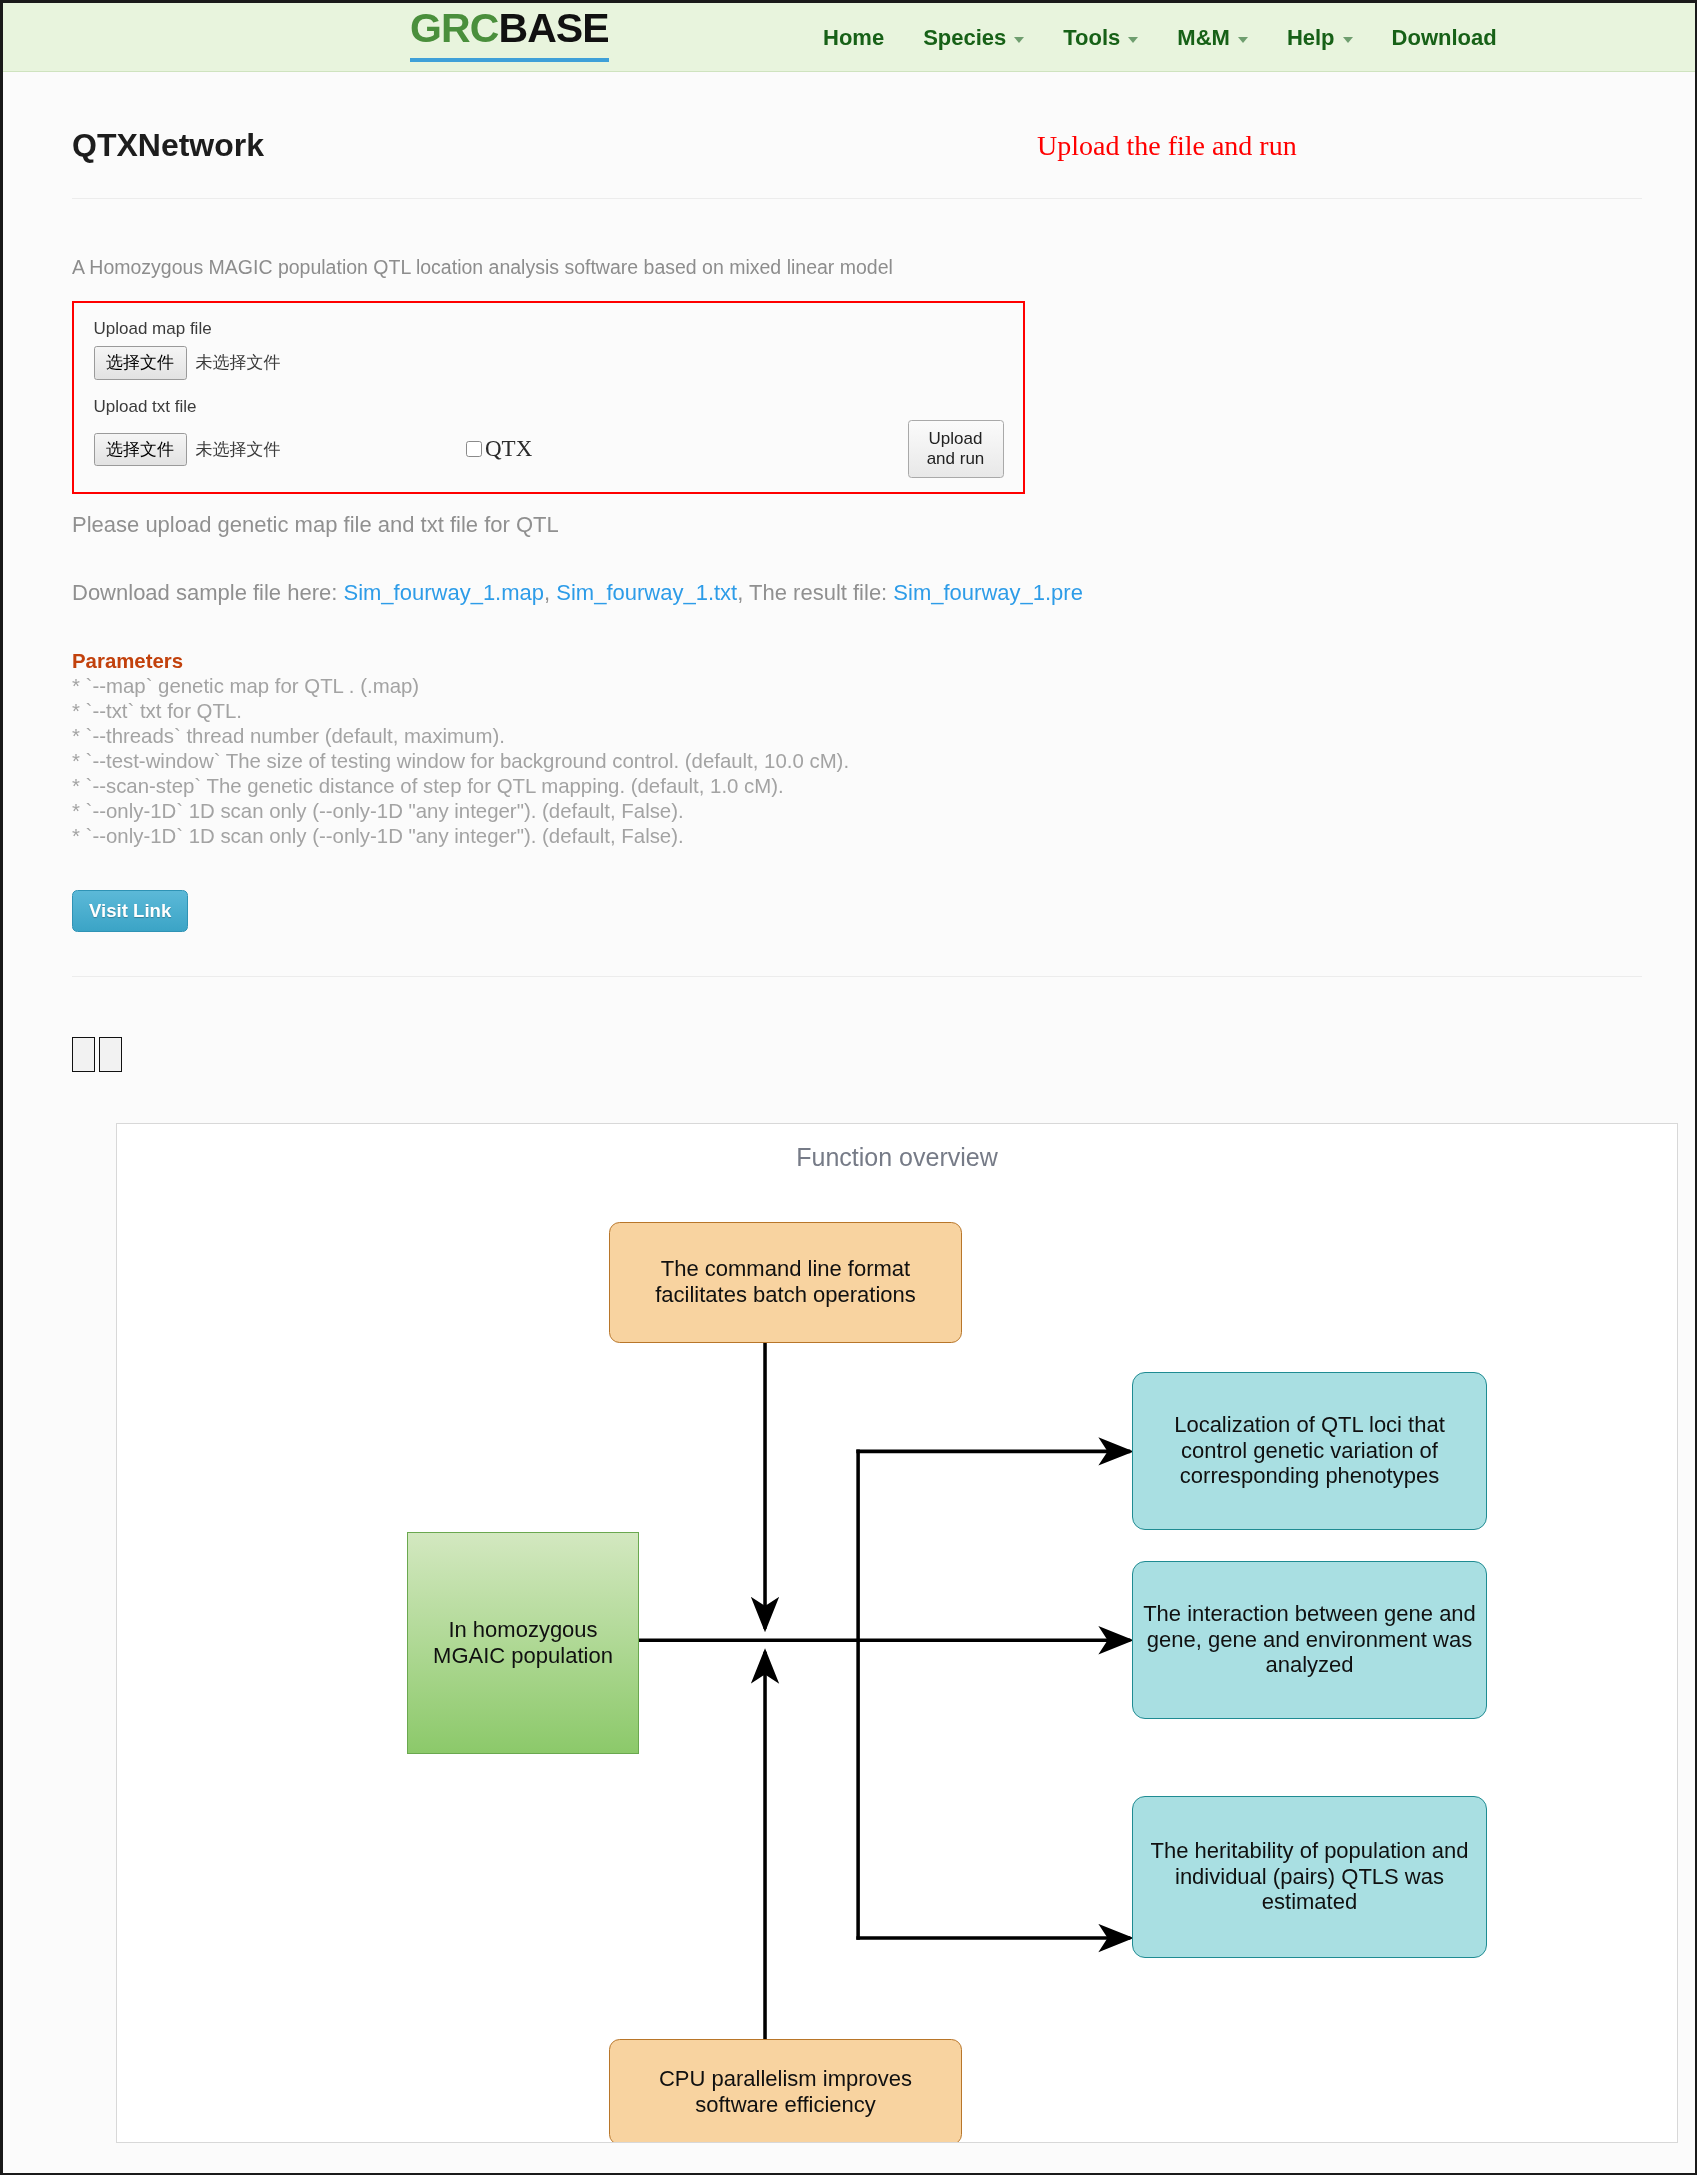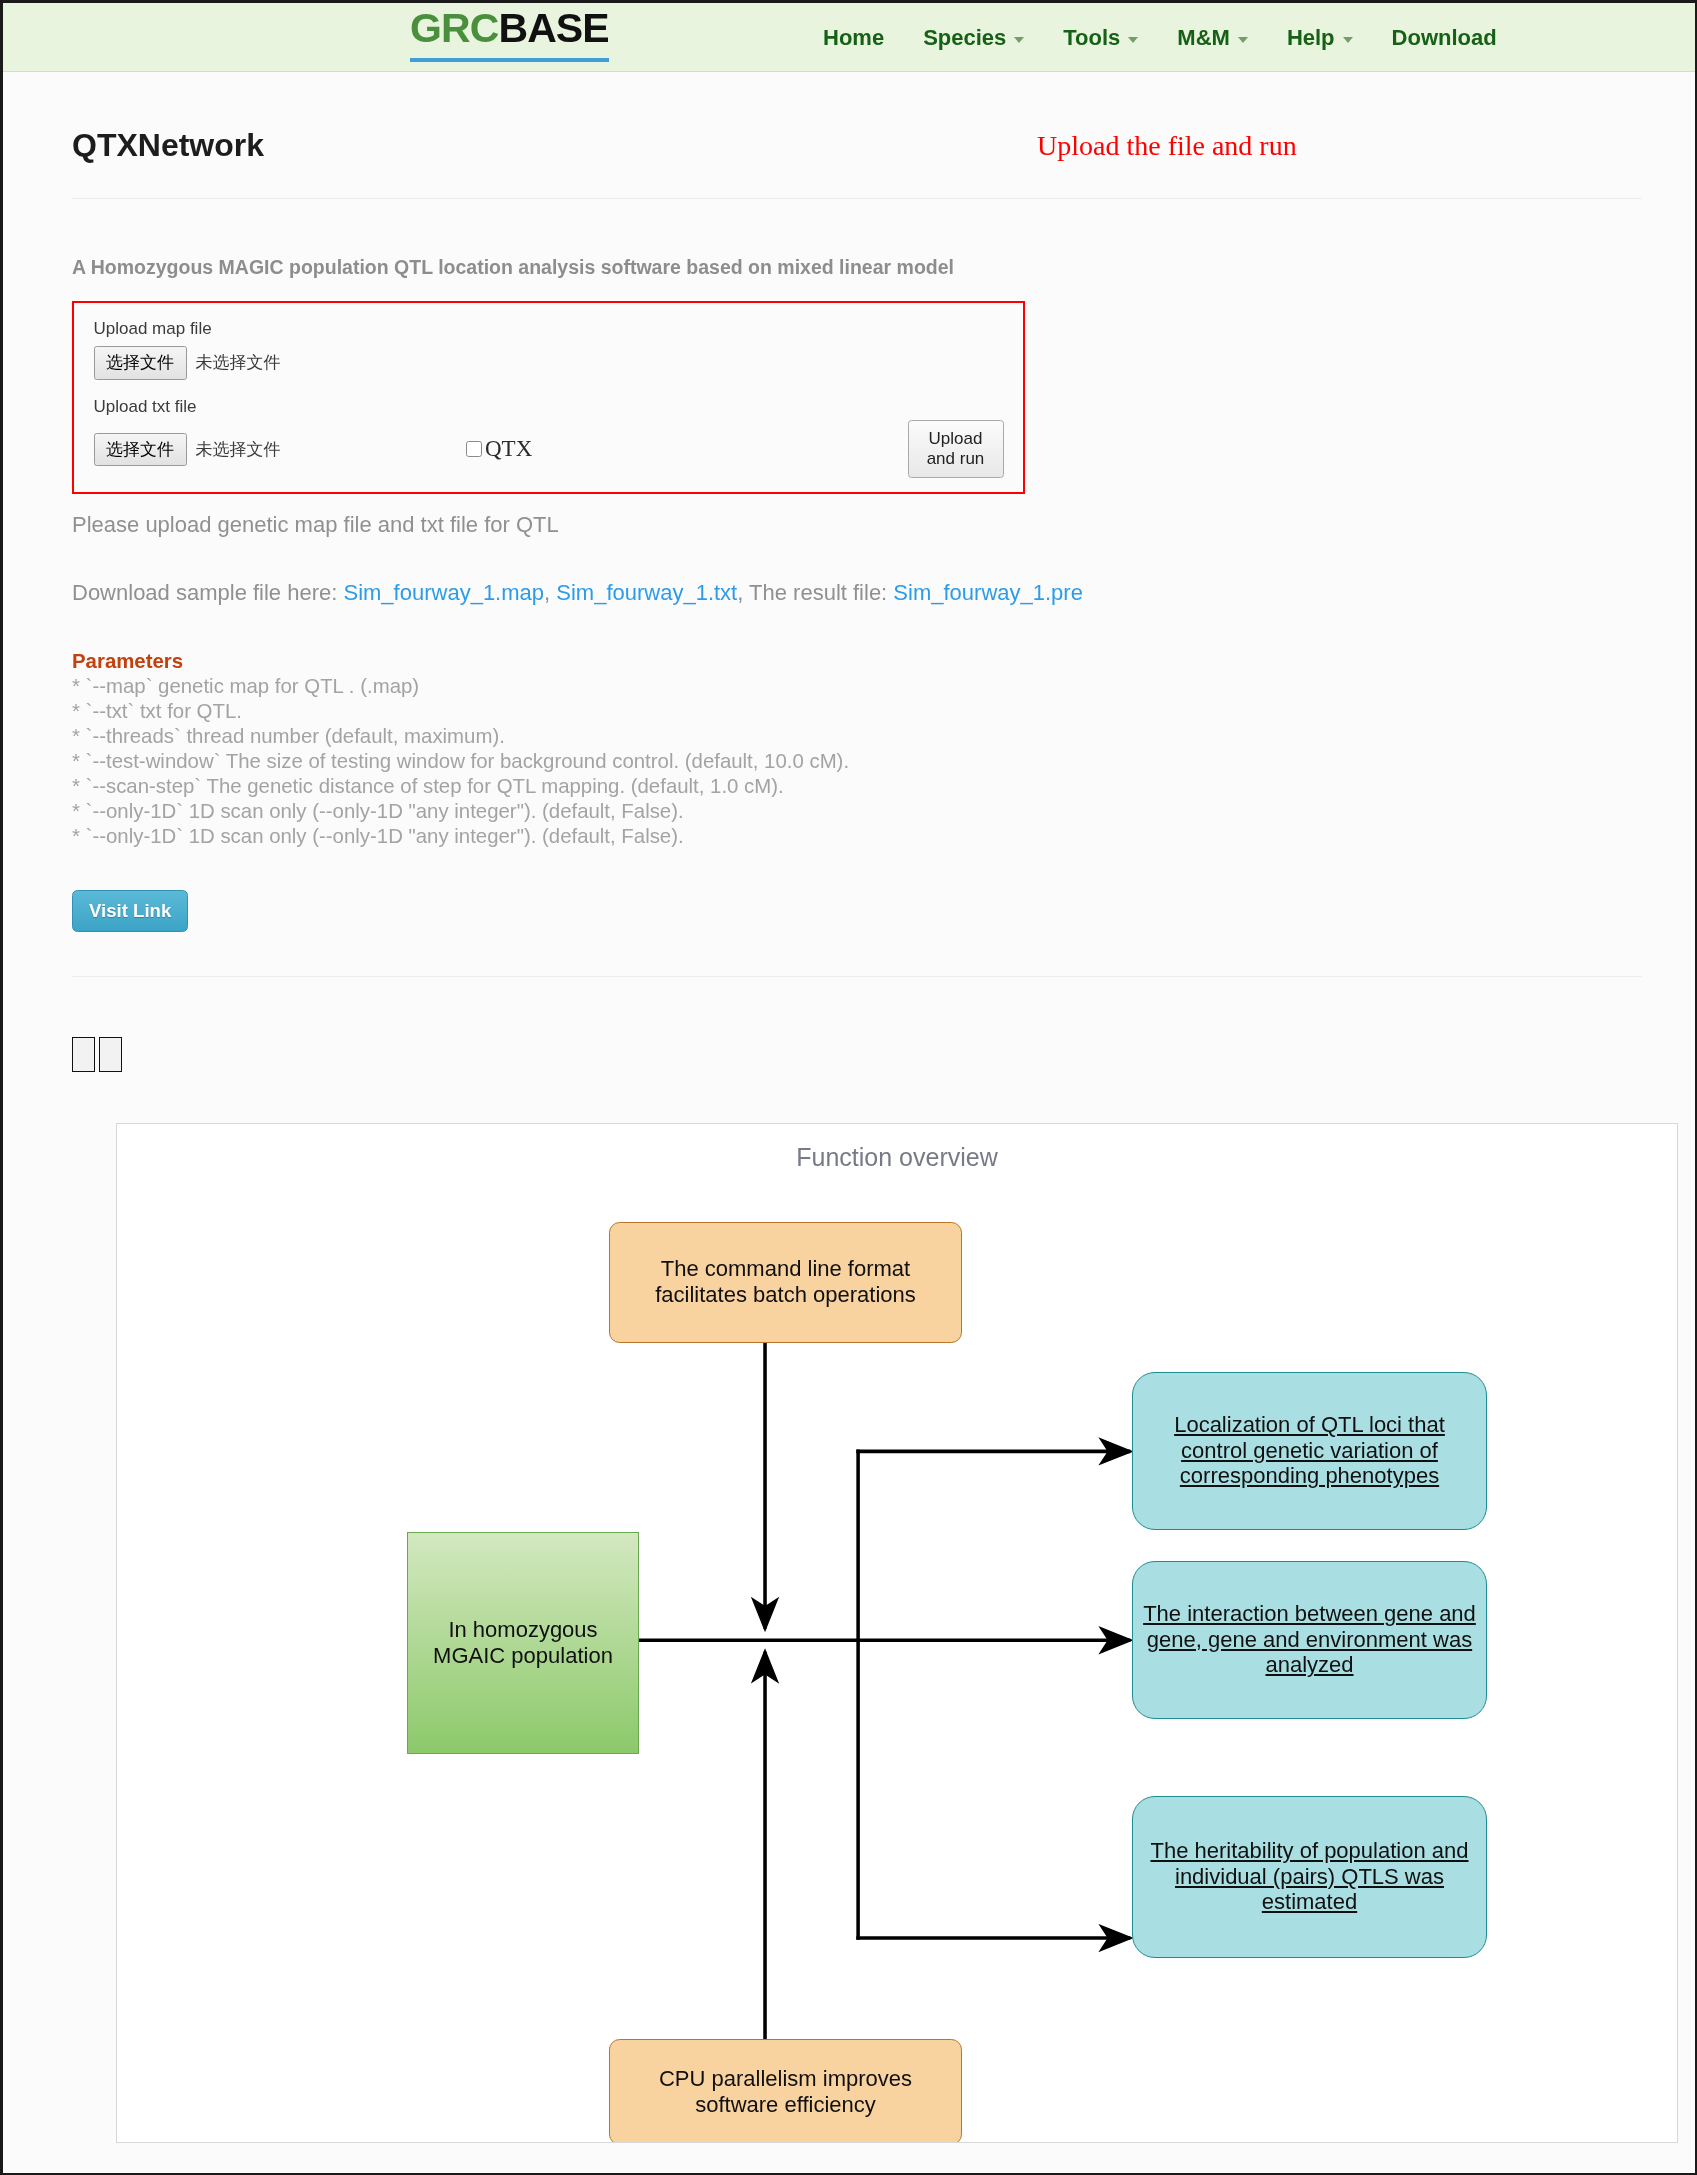--- a/index.html
+++ b/index.html
@@ -82,21 +82,21 @@
     margin: 0;
     padding: 55px 0 34px 0;
   }
   .hr-line {
     border: 0;
     border-top: 1.8px solid #ececec;
     margin: 0 0 0 0;
   }
   .subtitle {
     font-size: 19.5px;
-    font-weight: bold;
+    font-weight: normal;
     color: #8d8d8d;
     padding: 57px 0 0 0;
     margin: 0;
   }
 
   
   .upload-box {
     position: relative;
     margin-top: 22px;
     width: 953px;
@@ -284,22 +284,21 @@
     border: 1.8px solid #b8762a;
     border-radius: 10.6px;
   }
   .node-green {
     background: linear-gradient(#d3e8c0, #8cc96a);
     border: 0.9px solid #6aa84f;
   }
   .node-cyan {
     background: #a9dfe2;
     border: 1.8px solid #1f8b92;
-    border-radius: 23px;
-    text-decoration: underline;
+    border-radius: 13px;
   }
   .flow-svg {
     position: absolute;
     left: 0; top: 0;
     width: 1562px; height: 1020px;
     z-index: 1;
   }
 </style>
 </head>
 <body>

